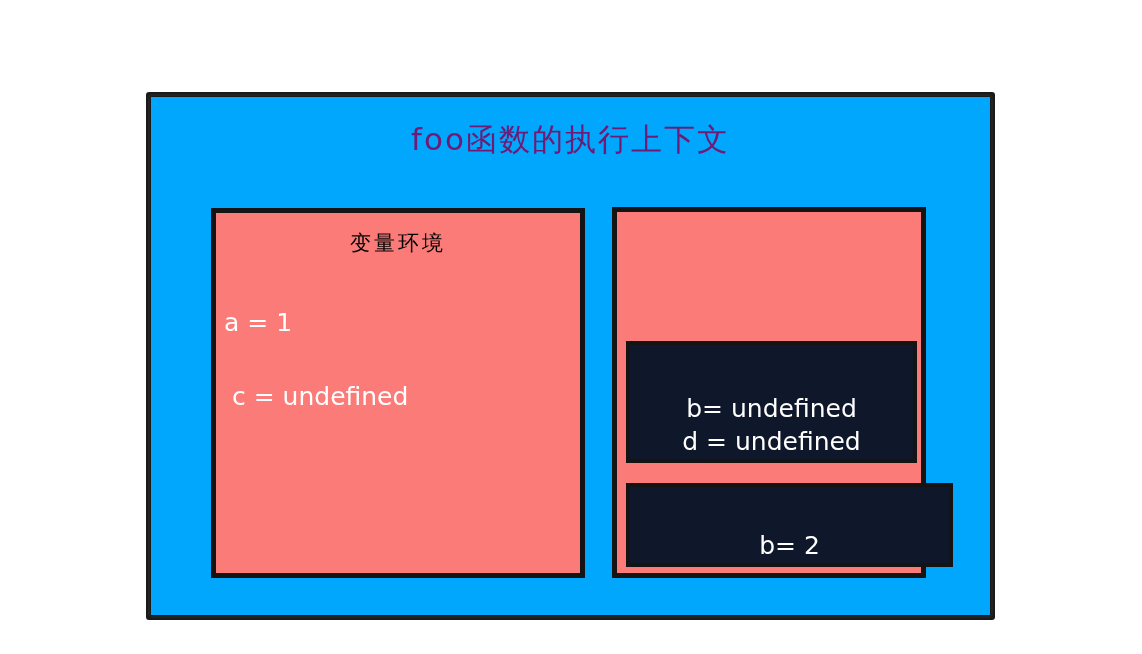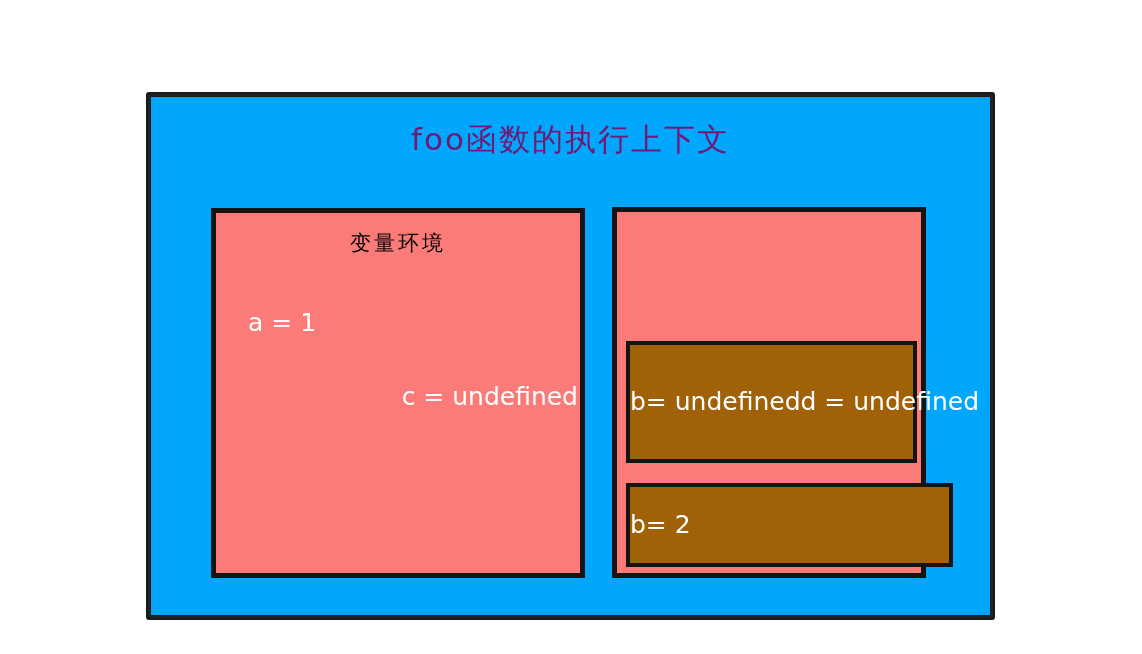--- a/index.html
+++ b/index.html
@@ -82,43 +82,43 @@
     text-align: center;
     color: #000000;
     font-size: 21px;
     letter-spacing: 3px;
     white-space: nowrap;
   }
 
   
   #variable-env-entries {
     position: absolute;
-    left: 32px;
+    left: 8px;
     top: 96px;
     width: 330px;
   }
   .var-row {
     color: #ffffff;
     font-size: 25px;
     line-height: 1.1;
     white-space: nowrap;
     margin-bottom: 46px;
   }
-  .var-row.indented { margin-left: 8px; text-align: right; }
+  .var-row.indented { margin-left: 8px; }
 
   
   .binding-block {
     position: absolute;
-    background: #a16207;
+    background: #0f172a;
     border: 4px solid #141414;
     box-sizing: border-box;
     display: flex;
-    flex-direction: row;
+    flex-direction: column;
     align-items: center;
-    justify-content: space-between;
+    justify-content: flex-end;
   }
 
   #binding-block-undefined {
     left: 9px;
     top: 129px;
     width: 291px;
     height: 122px;
   }
 
   #binding-block-assigned {

